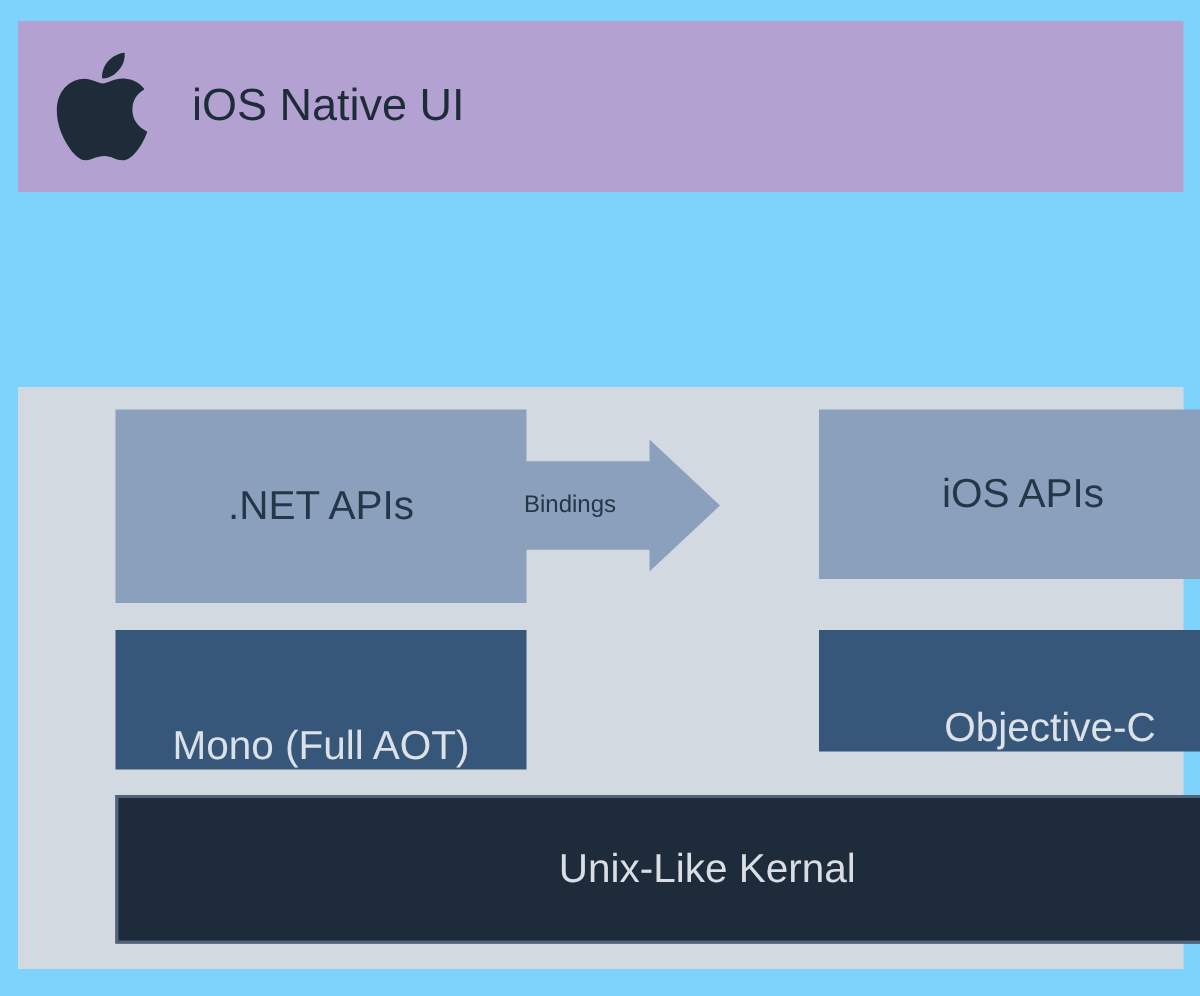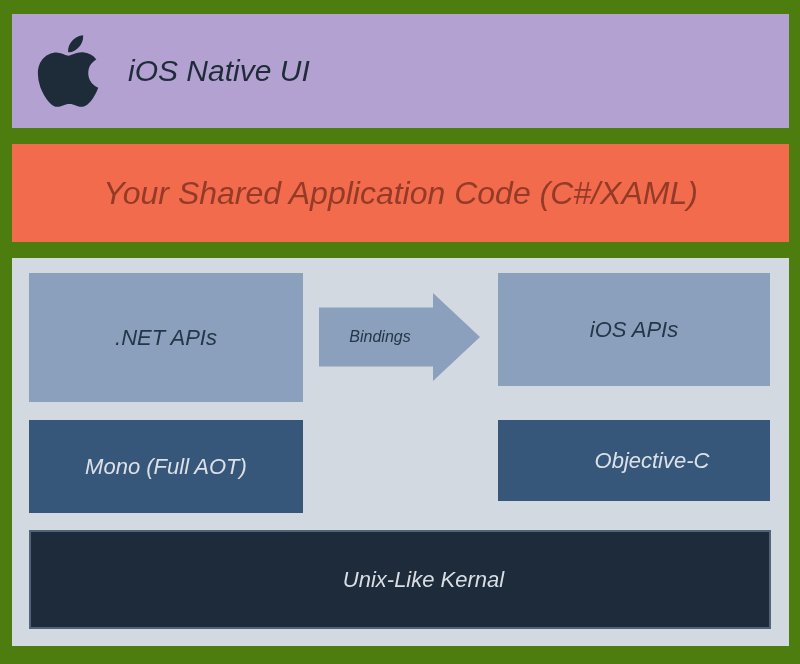--- a/index.html
+++ b/index.html
@@ -5,23 +5,22 @@
   html, body {
     margin: 0;
     padding: 0;
     background: #ffffff;
     font-family: "Liberation Sans", sans-serif;
   }
   #stage {
     position: relative;
     width: 800px;
     height: 664px;
-    background: #4d7c0f;
+    background: #7dd3fc;
     overflow: hidden;
-    font-style: italic;
   }
   .layer {
     position: absolute;
     left: 12px;
     width: 777px;
     box-sizing: border-box;
   }
   
   #native-bar {
     top: 14px;
@@ -59,29 +58,31 @@
     top: 258px;
     height: 388px;
     background: #d3d9e1;
   }
   .box {
     position: absolute;
     display: flex;
     align-items: center;
     justify-content: center;
     box-sizing: border-box;
-    font-size: 22px;
+    font-size: 27px;
+    margin-left: 48px;
   }
   .box-light {
     background: #8aa0bc;
     color: #243648;
   }
   .box-dark {
     background: #36567a;
     color: #dce1e7;
+    align-items: flex-end;
   }
   #net-apis   { left: 17px;  top: 15px;  width: 274px; height: 129px; }
   #ios-apis   { left: 486px; top: 15px;  width: 272px; height: 113px; }
   #mono       { left: 17px;  top: 162px; width: 274px; height: 93px; }
   #objc       { left: 486px; top: 162px; width: 272px; height: 81px; padding-left: 36px; }
   #kernel {
     left: 17px;
     top: 272px;
     width: 742px;
     height: 99px;
@@ -122,23 +123,20 @@
 
 <div id="stage">
 
   <div id="native-bar" class="layer">
     <svg class="apple" viewBox="0 0 384 512" aria-hidden="true">
       <path fill="#1e2b39" d="M318.7 268.7c-.2-36.7 16.4-64.4 50-84.8-18.8-26.9-47.2-41.7-84.7-44.6-35.5-2.8-74.3 20.7-88.5 20.7-15 0-49.4-19.7-76.4-19.7C63.3 141.2 4 184.8 4 273.5q0 39.3 14.4 81.2c12.8 36.7 59 126.7 107.2 125.2 25.2-.6 43-17.9 75.8-17.9 31.8 0 48.3 17.9 76.4 17.9 48.6-.7 90.4-82.5 102.6-119.3-65.2-30.7-61.7-90-61.7-91.9zm-56.6-164.2c27.3-32.4 24.8-61.9 24-72.5-24.1 1.4-52 16.4-67.9 34.9-17.5 19.8-27.8 44.3-25.6 71.9 26.1 2 49.9-11.4 69.5-34.3z"></path>
     </svg>
     <span class="bar-label">iOS Native UI</span>
   </div>
 
-  <div id="shared-bar" class="layer">
-    <span class="bar-label">Your Shared Application Code (C#/XAML)</span>
-  </div>
 
   <div id="runtime" class="layer">
 
     <div id="net-apis" class="box box-light">
       <span>.NET APIs</span>
     </div>
 
     <div id="bindings-arrow">
       <svg width="161" height="88" viewBox="0 0 161 88" aria-hidden="true">
         <polygon points="0,14.5 114,14.5 114,0 161,44 114,88 114,73.5 0,73.5" fill="#8aa0bc"></polygon>

